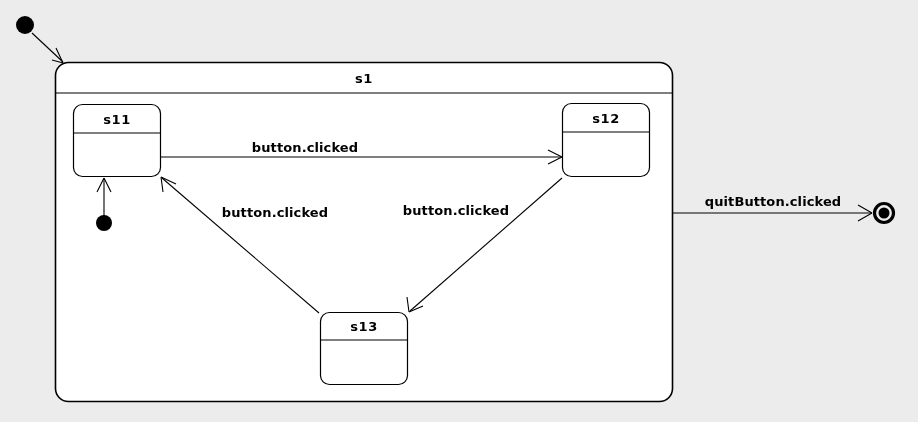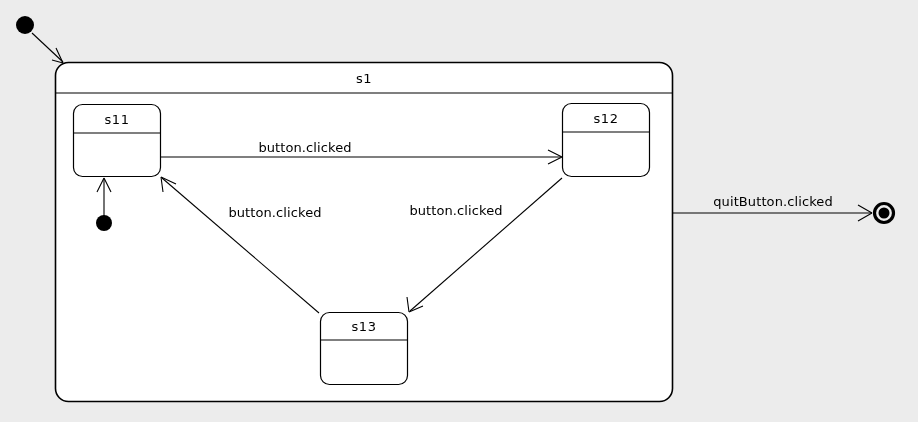--- a/index.html
+++ b/index.html
@@ -11,20 +11,21 @@
     height: 422px;
     background: #ececec;
     font-family: "DejaVu Sans", sans-serif;
     overflow: hidden;
   }
   #canvas {
     position: relative;
     width: 918px;
     height: 422px;
     background: #ececec;
+    font-weight: bold;
   }
   #diagram-svg {
     position: absolute;
     left: 0;
     top: 0;
     width: 918px;
     height: 422px;
   }
   .state-name {
     font-family: "DejaVu Sans", sans-serif;

